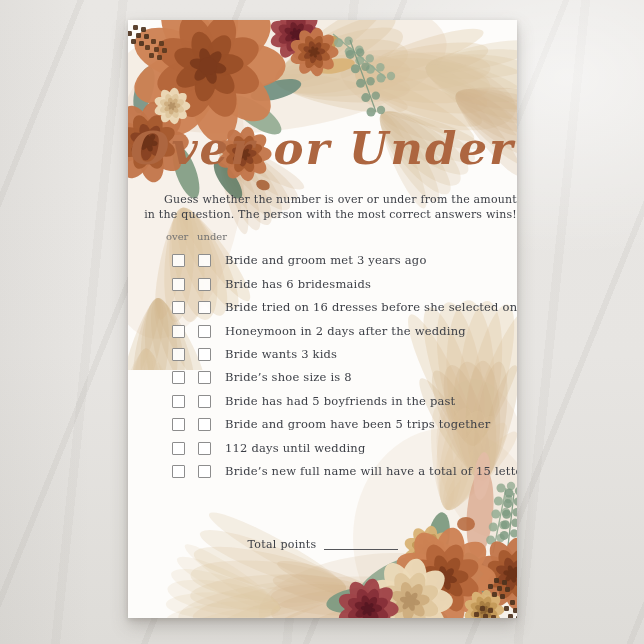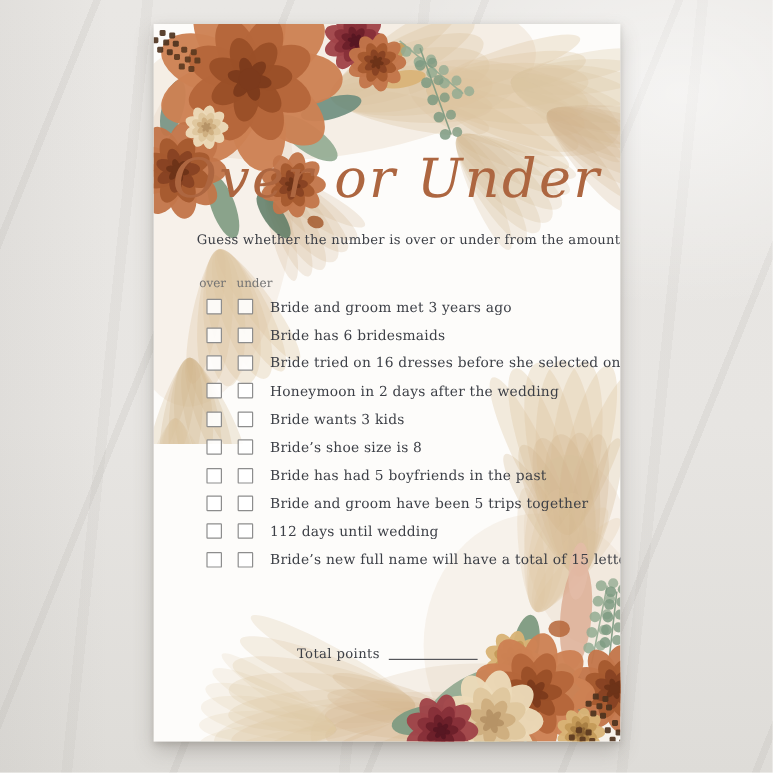--- a/index.html
+++ b/index.html
@@ -20,33 +20,33 @@
     position:absolute;left:128px;top:20px;width:389px;height:598px;
     background:#fdfcfa;overflow:hidden;
     box-shadow:0 8px 16px rgba(95,90,82,.30), 0 2px 5px rgba(95,90,82,.22);
   }
   .deco{position:absolute;pointer-events:none;}
   #deco-top{top:0;left:0;}
   #deco-bottom{bottom:0;left:0;}
   .content{position:absolute;inset:0;z-index:5;}
   .title{
     position:absolute;top:102px;left:0;width:100%;text-align:center;
-    font-style:italic;font-weight:400;font-size:45px;letter-spacing:2px;
+    font-style:italic;font-weight:700;font-size:45px;letter-spacing:2px;
     color:#ad6640;
   }
   .subtitle{
     position:absolute;top:172px;left:0;width:100%;text-align:right;
     font-size:11px;line-height:15px;color:#3c3f46;letter-spacing:.2px;
   }
   .col-headers{position:absolute;top:211px;left:0;height:13px;font-size:10px;color:#737373;}
   .col-headers .hdr{position:absolute;top:0;text-align:left;}
   .hdr-over{left:38px;width:26px;}
   .hdr-under{left:69px;width:30px;}
   .rows{position:absolute;top:224px;left:44px;width:340px;}
-  .row{display:flex;align-items:center;height:23.4px;}
+  .row{display:flex;align-items:flex-end;height:23.4px;}
   .cb{
     width:13px;height:13px;box-sizing:border-box;flex:0 0 13px;
     border:1.2px solid #8d8d8d;border-radius:1px;background:rgba(255,255,255,.9);
     cursor:pointer;
   }
   .cb.over{margin-right:13px;}
   .cb.under{margin-right:14px;}
   .q{font-size:11.5px;color:#3c3f46;letter-spacing:.2px;white-space:nowrap;}
   .total{
     position:absolute;top:518px;left:0;width:100%;text-align:center;
@@ -653,20 +653,21 @@
         <rect x="393" y="331" width="5" height="5" rx="1.2" fill="#4e331e" opacity="0.92"></rect>
         <rect x="380" y="336" width="5" height="5" rx="1.2" fill="#4e331e" opacity="0.92"></rect>
         <rect x="388" y="338" width="5" height="5" rx="1.2" fill="#4e331e" opacity="0.92"></rect>
       </svg>
 
     <div class="content">
       <div class="title">Over or Under</div>
 
       <div class="subtitle">
         <div>Guess whether the number is over or under from the amount</div>
+        <div>in the question. The person with the most correct answers wins!</div>
       </div>
 
       <div class="col-headers">
         <span class="hdr hdr-over">over</span>
         <span class="hdr hdr-under">under</span>
       </div>
 
       <div class="rows">
         <div class="row">
           <span class="cb over"></span>

